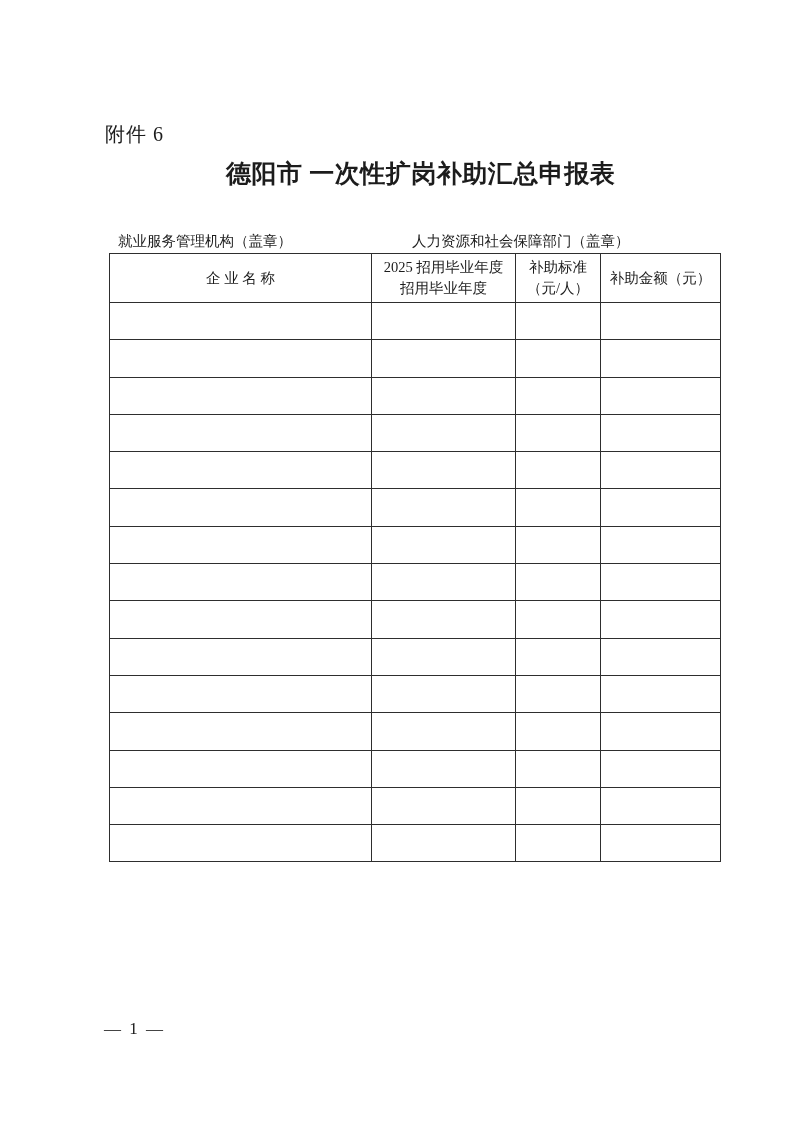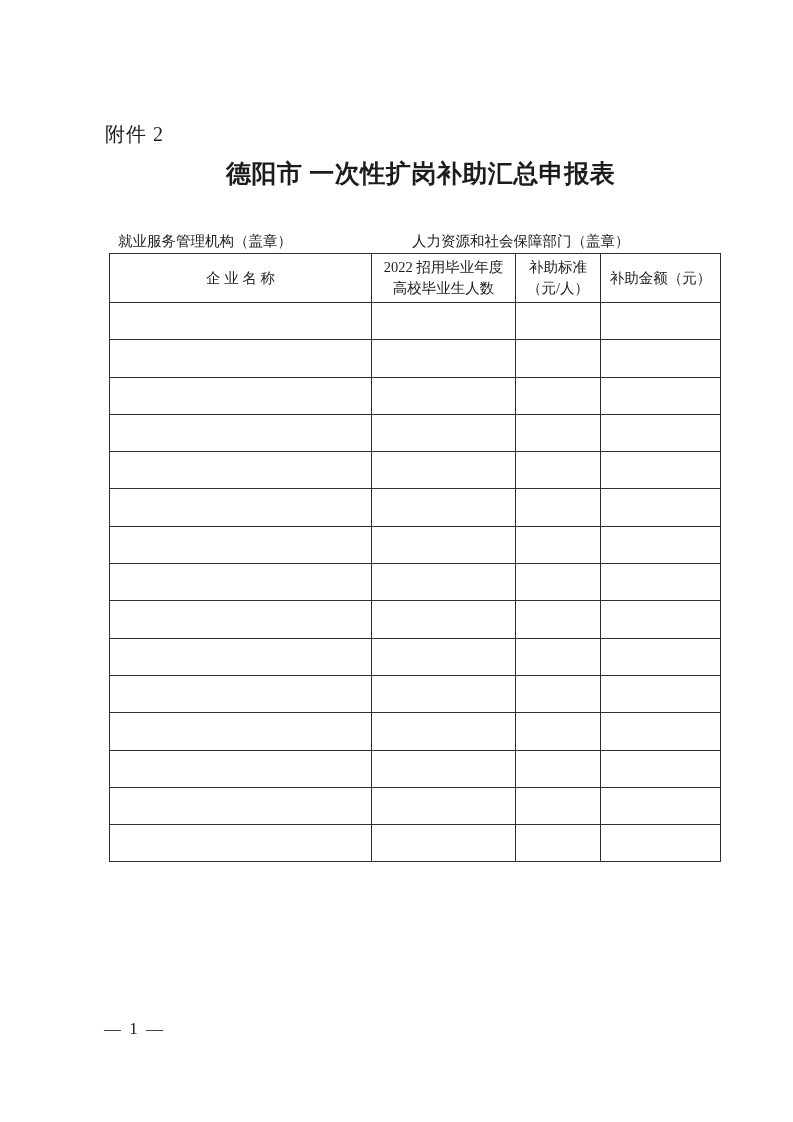--- a/index.html
+++ b/index.html
@@ -92,21 +92,21 @@
     font-size: 17px;
     letter-spacing: 2px;
     white-space: pre;
   }
 </style>
 </head>
 <body>
 
 <div class="page">
 
-  <div class="attachment">附件 2</div>
+  <div class="attachment">附件 6</div>
 
   <h1 class="doc-title">德阳市 一次性扩岗补助汇总申报表</h1>
 
   <div class="stamps">
     <span class="stamp-left">就业服务管理机构（盖章）</span>
     <span class="stamp-right">人力资源和社会保障部门（盖章）</span>
   </div>
 
   <table class="form-table">
     <colgroup>
@@ -114,22 +114,22 @@
       <col style="width:144px">
       <col style="width:85px">
       <col style="width:120px">
     </colgroup>
     <thead>
       <tr>
         <th>
           <div>企 业 名 称</div>
         </th>
         <th>
-          <div>2022 招用毕业年度</div>
-          <div>高校毕业生人数</div>
+          <div>2025 招用毕业年度</div>
+          <div>招用毕业年度</div>
         </th>
         <th>
           <div>补助标准</div>
           <div>（元/人）</div>
         </th>
         <th>
           <div>补助金额（元）</div>
         </th>
       </tr>
     </thead>

